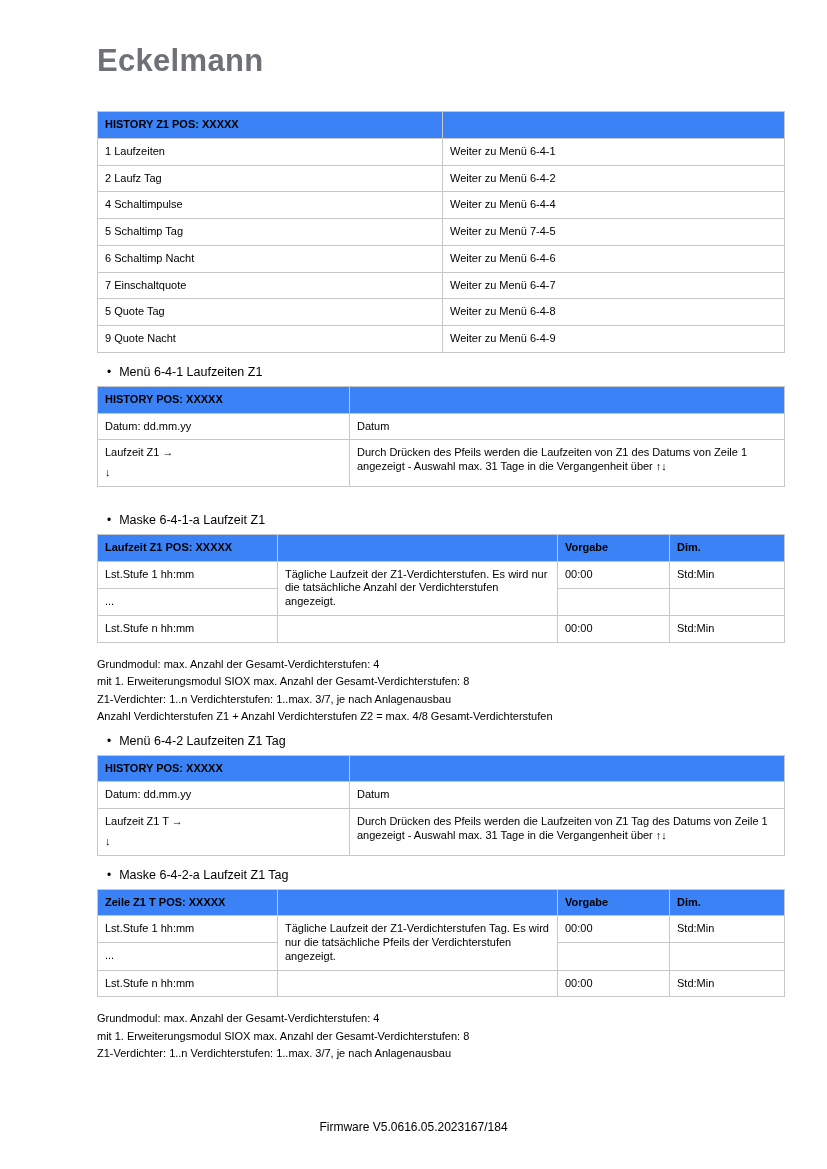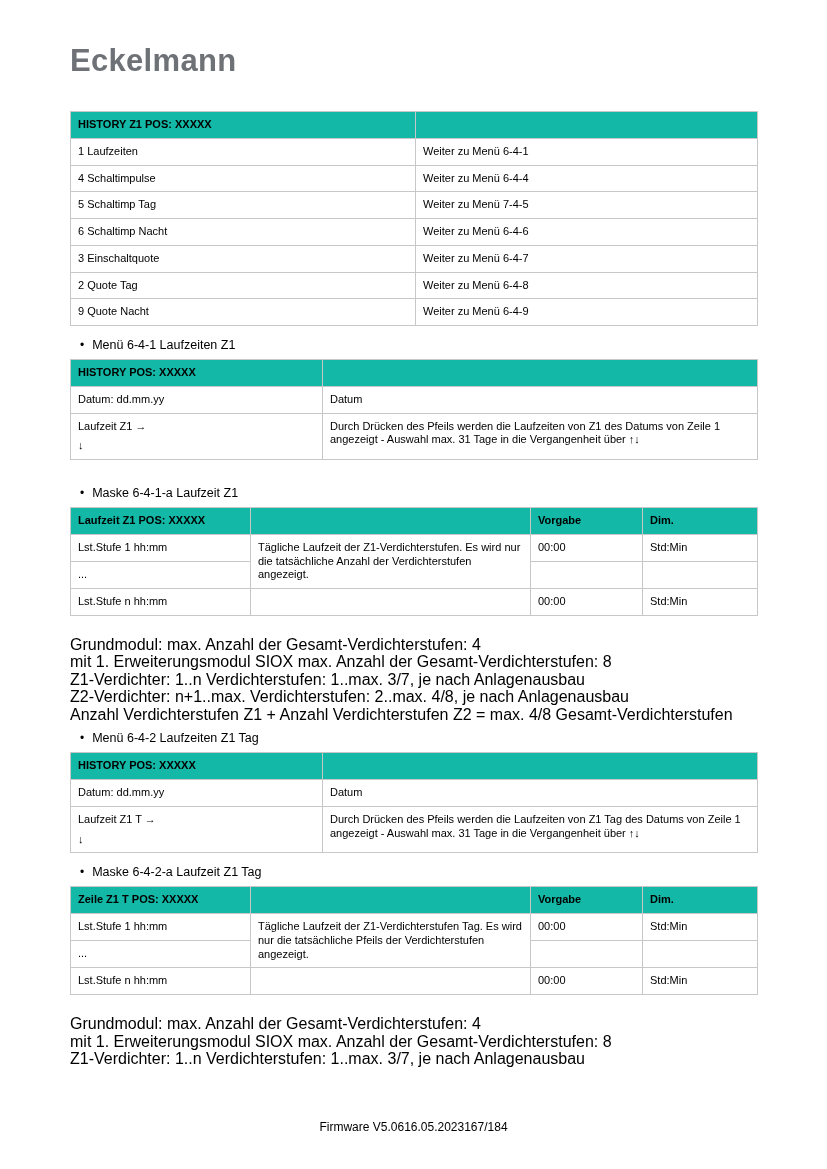--- a/index.html
+++ b/index.html
@@ -7,21 +7,21 @@
   body {
     width: 827px; height: 1169px;
     font-family: "Liberation Sans", sans-serif;
     color: #000000;
     position: relative;
     overflow: hidden;
   }
   .page {
     position: relative;
     width: 827px; height: 1034px;
-    padding: 44px 70px 0 70px;
+    padding: 44px 70px 0 97px;
   }
   .logo {
     font-size: 31px;
     font-weight: bold;
     color: #6e7276;
     letter-spacing: 0.3px;
     line-height: 1.1;
   }
   table {
     border-collapse: collapse;
@@ -31,38 +31,38 @@
     line-height: 1.25;
   }
   td {
     border: 1px solid #c7c7c7;
     padding: 6px 7px;
     text-align: left;
     vertical-align: top;
     word-wrap: break-word;
   }
   td.hdr {
-    background: #14b8a6;
+    background: #3b82f6;
     font-weight: bold;
   }
   .tbl-menu { margin-top: 33px; }
   .bullet-heading {
     font-size: 12.5px;
     margin: 12px 0 7px 10px;
     display: flex;
     align-items: baseline;
   }
   .bullet-heading .bullet-dot { margin-right: 8px; font-size: 12px; }
   .bullet-heading.gap-lg { margin-top: 26px; }
   .bullet-heading.gap-sm { margin-top: 8px; }
   .arrow-down-line { margin-top: 6px; }
   .notes {
-    font-size: 16px;
+    font-size: 11px;
     line-height: 17.5px;
-    margin-top: 20px;
+    margin-top: 13px;
   }
   .footer {
     position: absolute;
     top: 1120px;
     left: 70px;
     width: 687px;
     display: flex;
     justify-content: center;
     font-size: 12px;
   }
@@ -82,37 +82,41 @@
     <tbody>
       <tr>
         <td class="hdr">HISTORY Z1 POS: XXXXX</td>
         <td class="hdr"></td>
       </tr>
       <tr>
         <td>1 Laufzeiten</td>
         <td>Weiter zu Menü 6-4-1</td>
       </tr>
       <tr>
+        <td>2 Laufz Tag</td>
+        <td>Weiter zu Menü 6-4-2</td>
+      </tr>
+      <tr>
         <td>4 Schaltimpulse</td>
         <td>Weiter zu Menü 6-4-4</td>
       </tr>
       <tr>
         <td>5 Schaltimp Tag</td>
         <td>Weiter zu Menü 7-4-5</td>
       </tr>
       <tr>
         <td>6 Schaltimp Nacht</td>
         <td>Weiter zu Menü 6-4-6</td>
       </tr>
       <tr>
-        <td>3 Einschaltquote</td>
+        <td>7 Einschaltquote</td>
         <td>Weiter zu Menü 6-4-7</td>
       </tr>
       <tr>
-        <td>2 Quote Tag</td>
+        <td>5 Quote Tag</td>
         <td>Weiter zu Menü 6-4-8</td>
       </tr>
       <tr>
         <td>9 Quote Nacht</td>
         <td>Weiter zu Menü 6-4-9</td>
       </tr>
     </tbody>
   </table>
 
   <div class="bullet-heading">
@@ -180,21 +184,20 @@
         <td>00:00</td>
         <td>Std:Min</td>
       </tr>
     </tbody>
   </table>
 
   <div class="notes">
     <div>Grundmodul: max. Anzahl der Gesamt-Verdichterstufen: 4</div>
     <div>mit 1. Erweiterungsmodul SIOX max. Anzahl der Gesamt-Verdichterstufen: 8</div>
     <div>Z1-Verdichter: 1..n Verdichterstufen: 1..max. 3/7, je nach Anlagenausbau</div>
-    <div>Z2-Verdichter: n+1..max. Verdichterstufen: 2..max. 4/8, je nach Anlagenausbau</div>
     <div>Anzahl Verdichterstufen Z1 + Anzahl Verdichterstufen Z2 = max. 4/8 Gesamt-Verdichterstufen</div>
   </div>
 
   <div class="bullet-heading gap-sm">
     <span class="bullet-dot">•</span>
     <span>Menü 6-4-2 Laufzeiten Z1 Tag</span>
   </div>
 
   <table>
     <colgroup>

